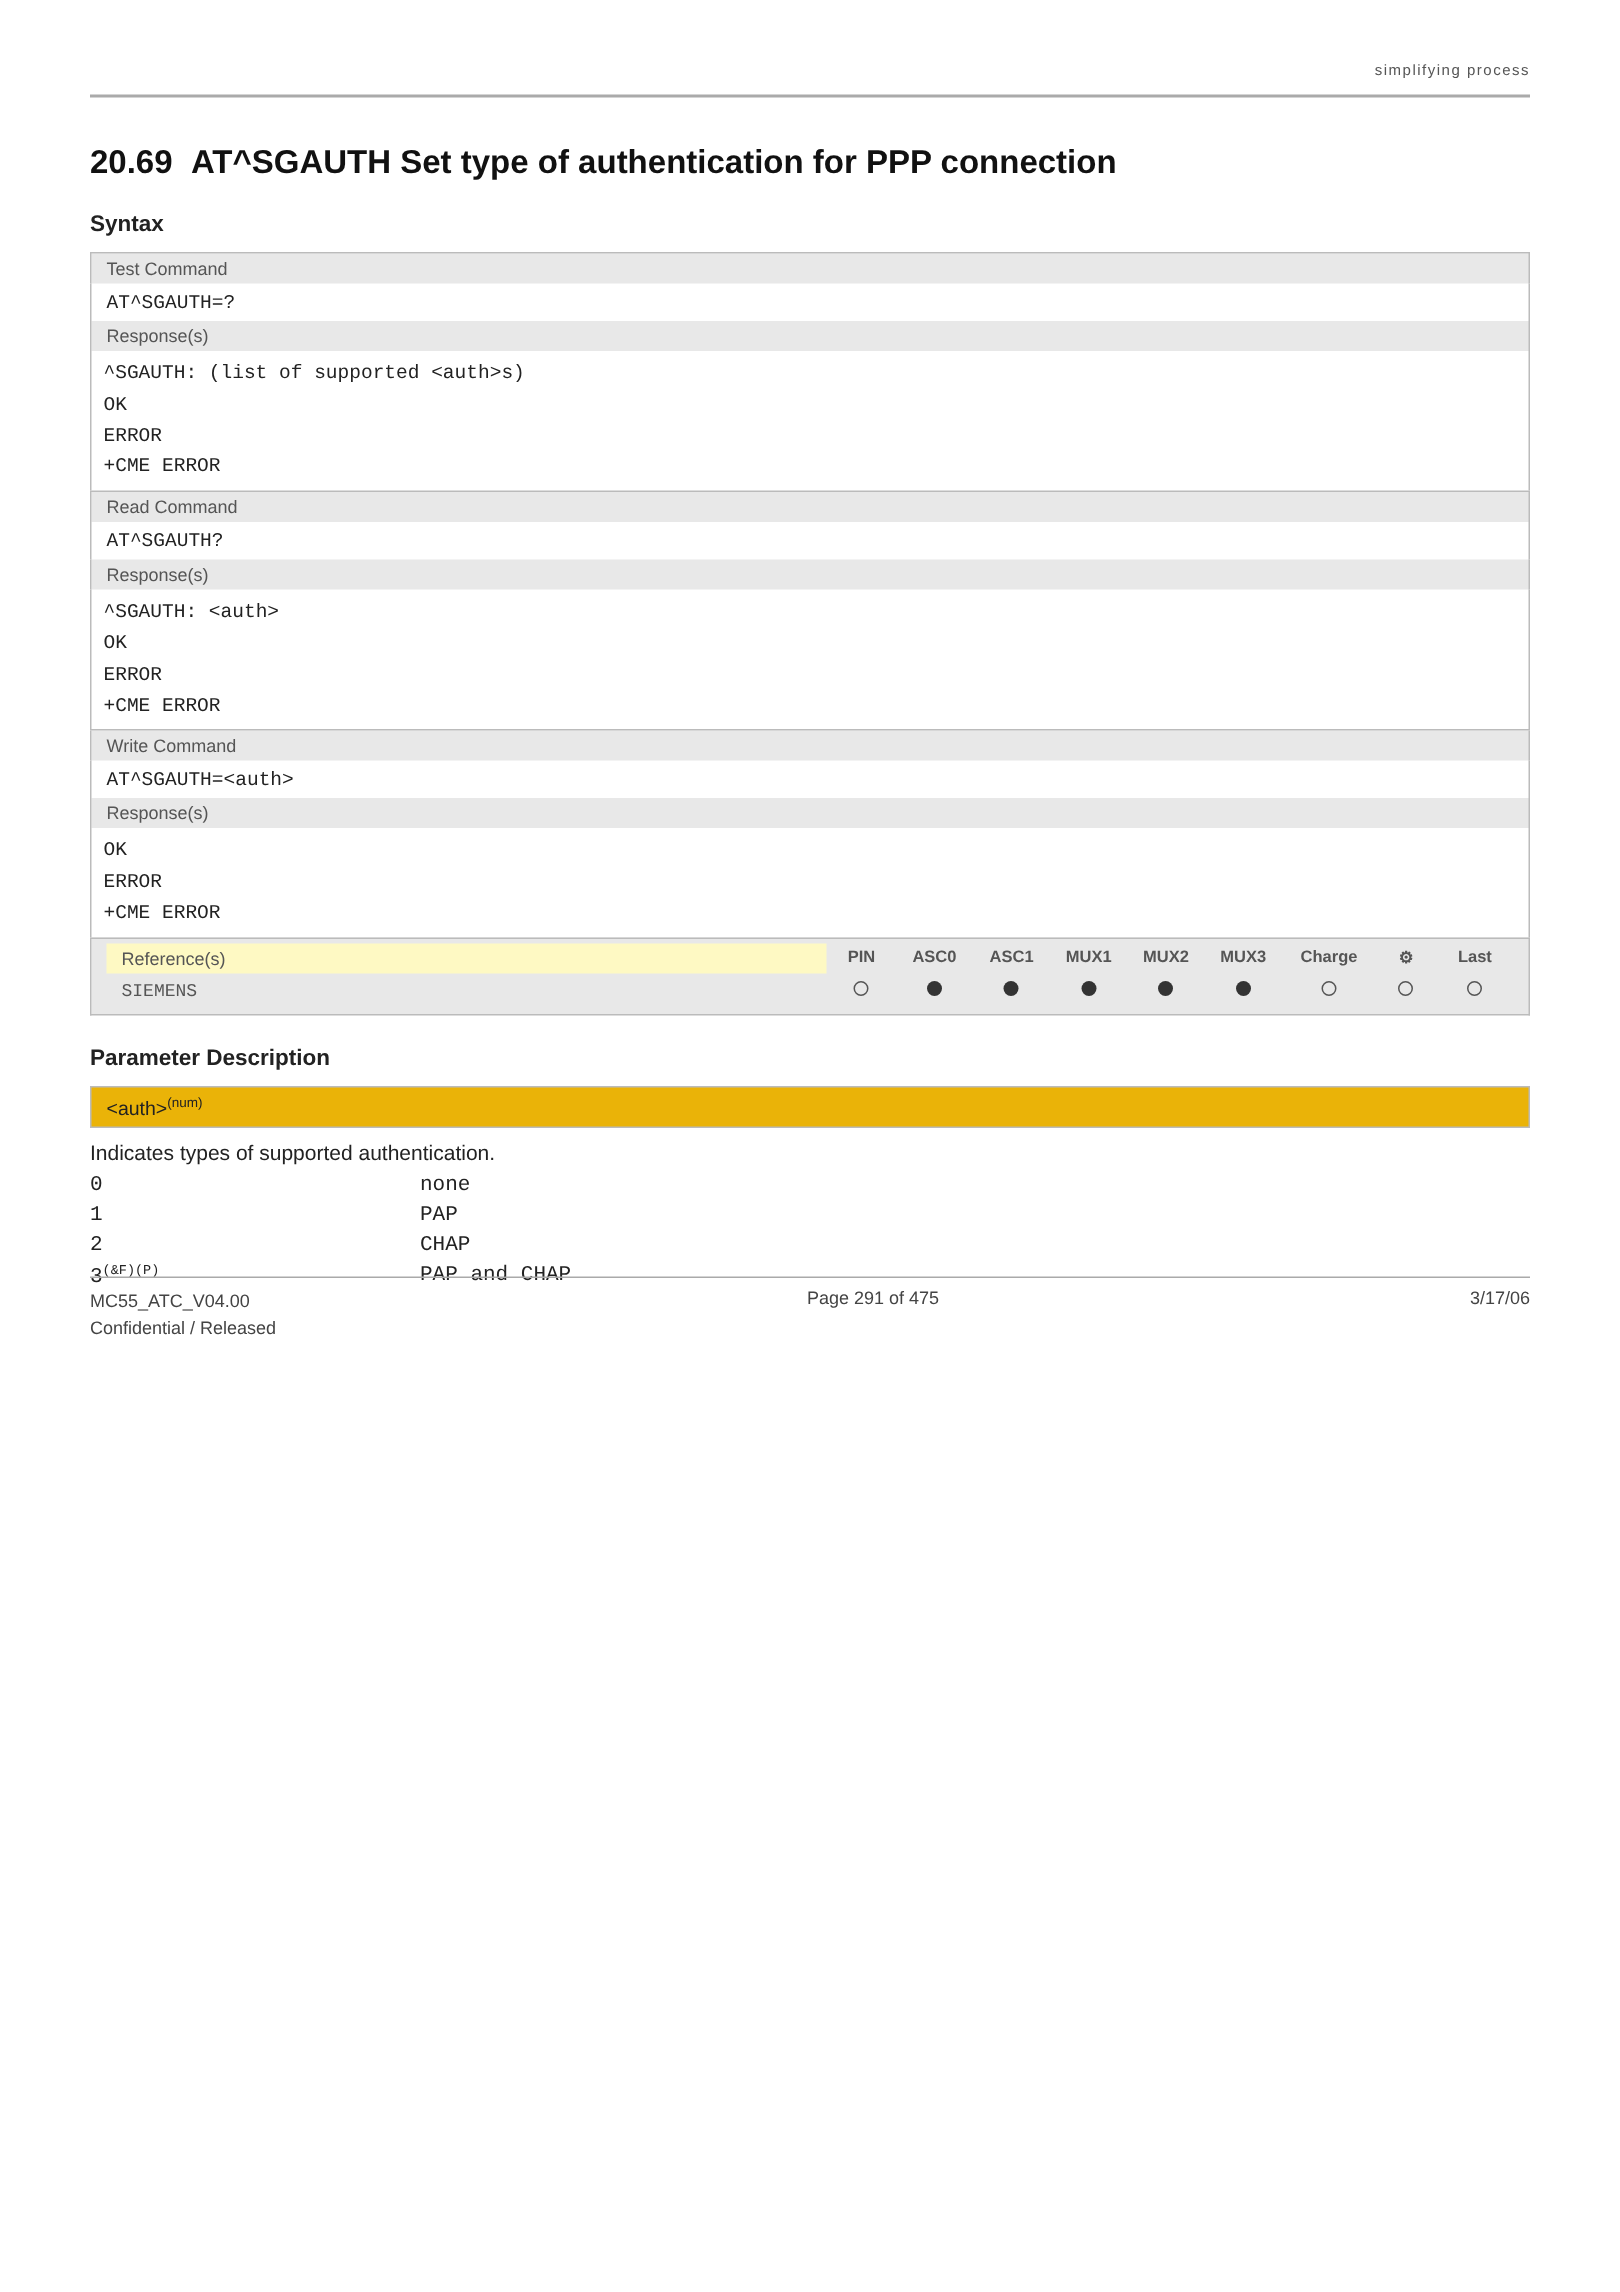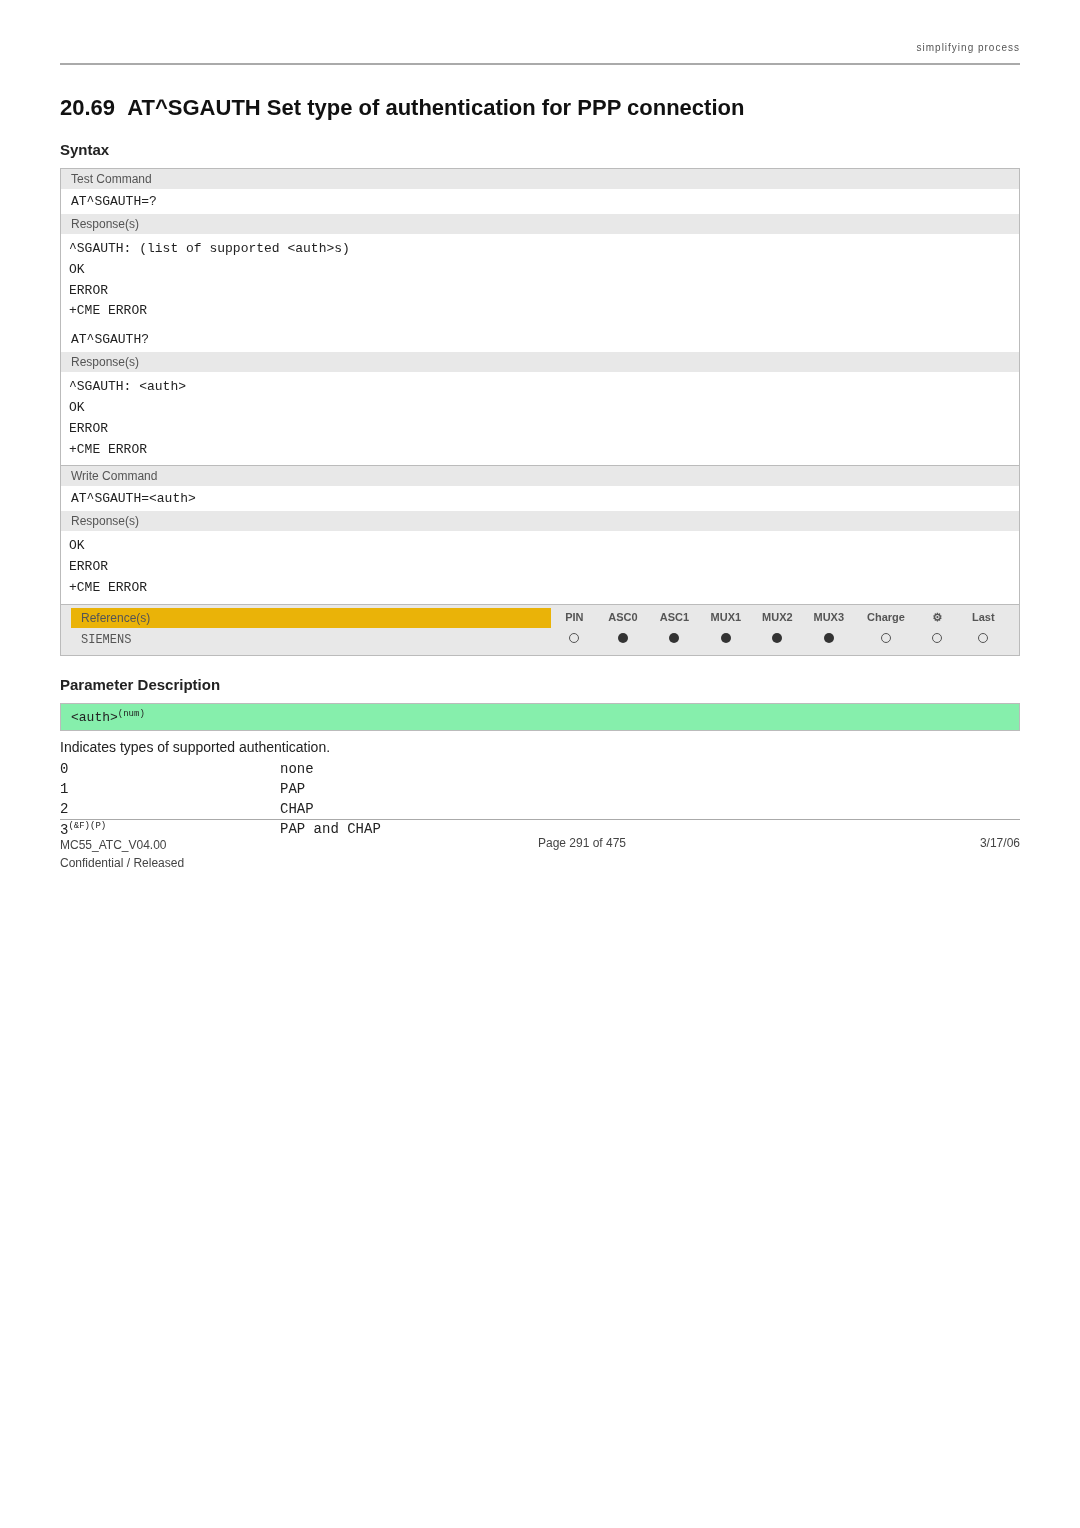--- a/index.html
+++ b/index.html
@@ -119,24 +119,24 @@
     .circle-empty {
       display: inline-block;
       width: 10px;
       height: 10px;
       border: 1.5px solid #555;
       border-radius: 50%;
     }
 
     
     .param-box {
-      background: #86efac;
+      background: #eab308;
       border: 1px solid #bbb;
       padding: 5px 10px;
-      font-family: Liberation Mono, monospace;
+      font-family: Liberation Sans, sans-serif;
       font-size: 13px;
       margin-bottom: 8px;
     }
 
     .param-desc {
       margin-bottom: 6px;
       font-size: 14px;
     }
 
     .param-list {
@@ -163,21 +163,21 @@
       font-size: 9px;
     }
 
     
     .footer {
       position: absolute;
       bottom: 30px;
       left: 60px;
       right: 60px;
       border-top: 1px solid #aaa;
-      padding-top: 16px;
+      padding-top: 6px;
       display: flex;
       justify-content: space-between;
       font-size: 12px;
       color: #444;
     }
 
     .footer-left {
       line-height: 1.5;
     }
 
@@ -218,20 +218,23 @@
     <tr>
       <td class="resp-cell">
         <code>^SGAUTH:  (list of supported <span class="inline-code">&lt;auth&gt;</span>s)</code><br>
         <code>OK</code><br>
         <code>ERROR</code><br>
         <code>+CME ERROR</code>
       </td>
     </tr>
 
     <tr>
+      <td class="row-label row-label-top" style="border-top:1px solid #bbb;">Read Command</td>
+    </tr>
+    <tr>
       <td class="cmd-cell"><code>AT^SGAUTH?</code></td>
     </tr>
     <tr>
       <td class="row-label">Response(s)</td>
     </tr>
     <tr>
       <td class="resp-cell">
         <code>^SGAUTH: <span class="inline-code">&lt;auth&gt;</span></code><br>
         <code>OK</code><br>
         <code>ERROR</code><br>
@@ -254,21 +257,21 @@
         <code>ERROR</code><br>
         <code>+CME ERROR</code>
       </td>
     </tr>
 
     <tr>
       <td class="row-label row-label-top" style="border-top:1px solid #bbb; padding:0;">
         <table style="width:100%; border-collapse:collapse;">
           <tbody>
                 <tr>
-            <td style="background:#eab308; font-size:12px; color:#555; padding:3px 10px; width:420px; text-align:left;">Reference(s)</td>
+            <td style="background:#fef9c3; font-size:12px; color:#555; padding:3px 10px; width:420px; text-align:left;">Reference(s)</td>
             <td style="text-align:center; font-size:11px; font-weight:bold; padding:3px 4px; width:40px;">PIN</td>
             <td style="text-align:center; font-size:11px; font-weight:bold; padding:3px 4px; width:45px;">ASC0</td>
             <td style="text-align:center; font-size:11px; font-weight:bold; padding:3px 4px; width:45px;">ASC1</td>
             <td style="text-align:center; font-size:11px; font-weight:bold; padding:3px 4px; width:45px;">MUX1</td>
             <td style="text-align:center; font-size:11px; font-weight:bold; padding:3px 4px; width:45px;">MUX2</td>
             <td style="text-align:center; font-size:11px; font-weight:bold; padding:3px 4px; width:45px;">MUX3</td>
             <td style="text-align:center; font-size:11px; font-weight:bold; padding:3px 4px; width:55px;">Charge</td>
             <td style="text-align:center; font-size:11px; font-weight:bold; padding:3px 4px; width:35px;">⚙</td>
             <td style="text-align:center; font-size:11px; font-weight:bold; padding:3px 4px; width:45px;">Last</td>
           </tr>

